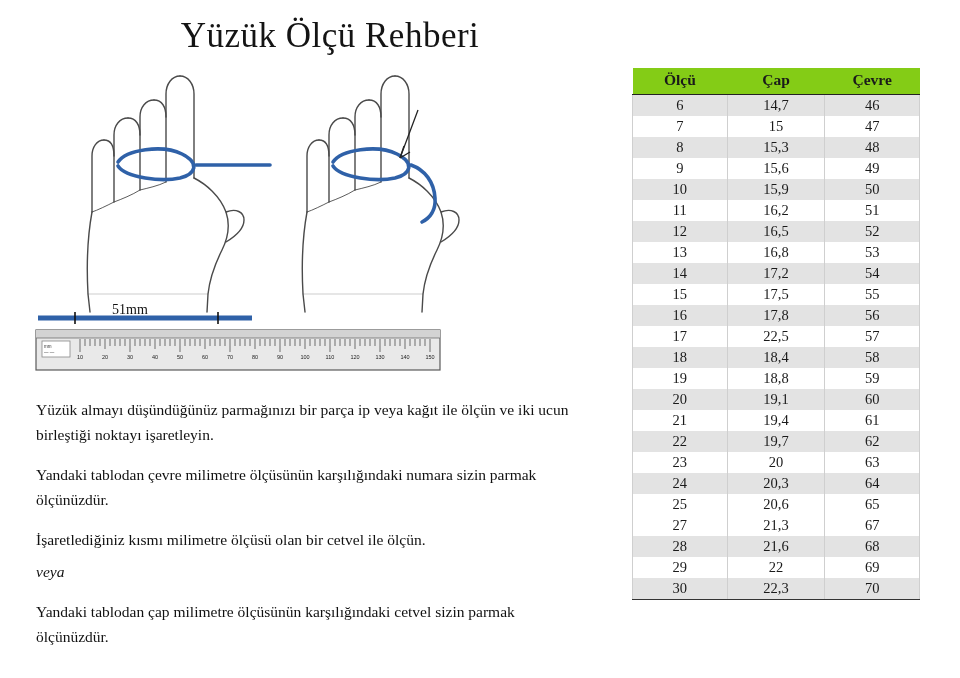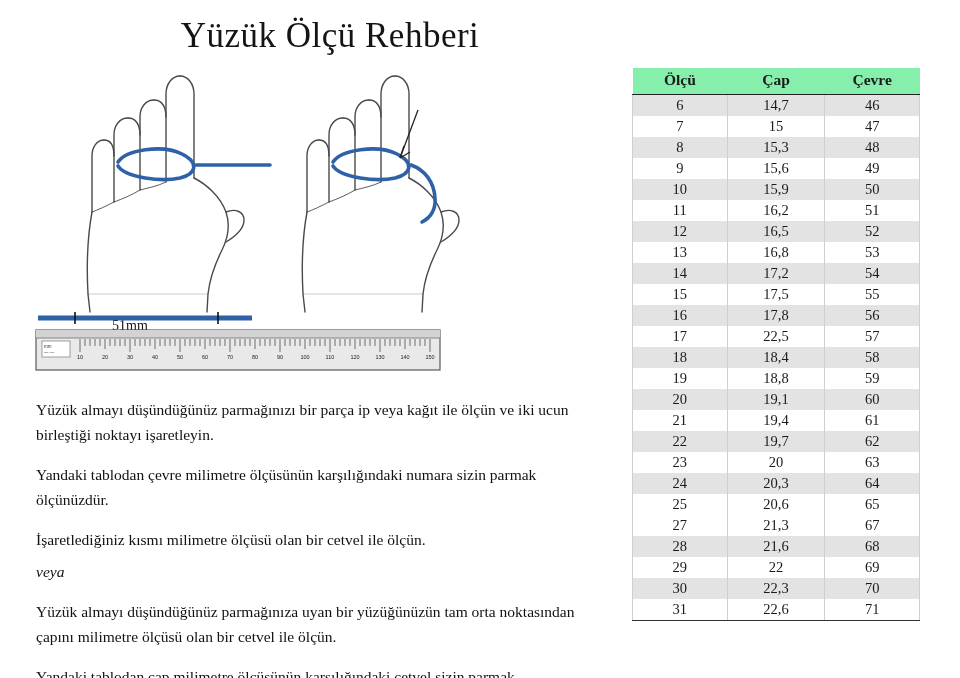--- a/index.html
+++ b/index.html
@@ -43,21 +43,21 @@
   }
   .ruler-wrap {
     position: absolute;
     top: 300px;
     left: 30px;
     width: 420px;
     height: 85px;
   }
   .mmlabel {
     position: absolute;
-    top: 318px;
+    top: 302px;
     left: 112px;
     font-size: 14px;
     font-family: "Liberation Serif", serif;
     color: #111;
   }
 
   
   .body-text {
     position: absolute;
     top: 382px;
@@ -89,21 +89,21 @@
     width: 288px;
     font-family: "Liberation Serif", serif;
     font-size: 14.5px;
   }
   table.size-table th {
     font-weight: bold;
     font-size: 15.5px;
     padding: 3px 0 5px 0;
     text-align: center;
     border-bottom: 1.6px solid #222;
-    background: #86efac;
+    background: #84cc16;
     margin-top: 43px;
   }
   table.size-table td {
     text-align: center;
     padding: 2px 0;
     height: 17px;
     border-left: 1px solid #cfcfcf;
     border-right: 1px solid #cfcfcf;
   }
   table.size-table tr.alt td {
@@ -304,21 +304,20 @@
           <text x="400" y="59">150</text>
       </g>
     </svg>
   </div>
 
   <div class="body-text">
     <p class="para-gap">Yüzük almayı düşündüğünüz parmağınızı bir parça ip veya kağıt ile ölçün ve iki ucun birleştiği noktayı işaretleyin.</p>
     <p class="para-gap">Yandaki tablodan çevre milimetre ölçüsünün karşılığındaki numara sizin parmak ölçünüzdür.</p>
     <p class="para-gap">İşaretlediğiniz kısmı milimetre ölçüsü olan bir cetvel ile ölçün.</p>
     <p class="veya">veya</p>
-    <p class="para-gap">Yüzük almayı düşündüğünüz parmağınıza uyan bir yüzüğünüzün tam orta noktasından çapını milimetre ölçüsü olan bir cetvel ile ölçün.</p>
     <p>Yandaki tablodan çap milimetre ölçüsünün karşılığındaki cetvel sizin parmak ölçünüzdür.</p>
   </div>
 
   <div class="table-wrap">
     <table class="size-table">
       <colgroup>
           <col class="c1">
           <col class="c2">
           <col class="c3">
         </colgroup>
@@ -443,22 +442,17 @@
           <tr>
             <td>29</td>
             <td>22</td>
             <td>69</td>
           </tr>
           <tr class="alt">
             <td>30</td>
             <td>22,3</td>
             <td>70</td>
           </tr>
-          <tr>
-            <td>31</td>
-            <td>22,6</td>
-            <td>71</td>
-          </tr>
         </tbody>
     </table>
   </div>
 
 </div>
 
 </body></html>

